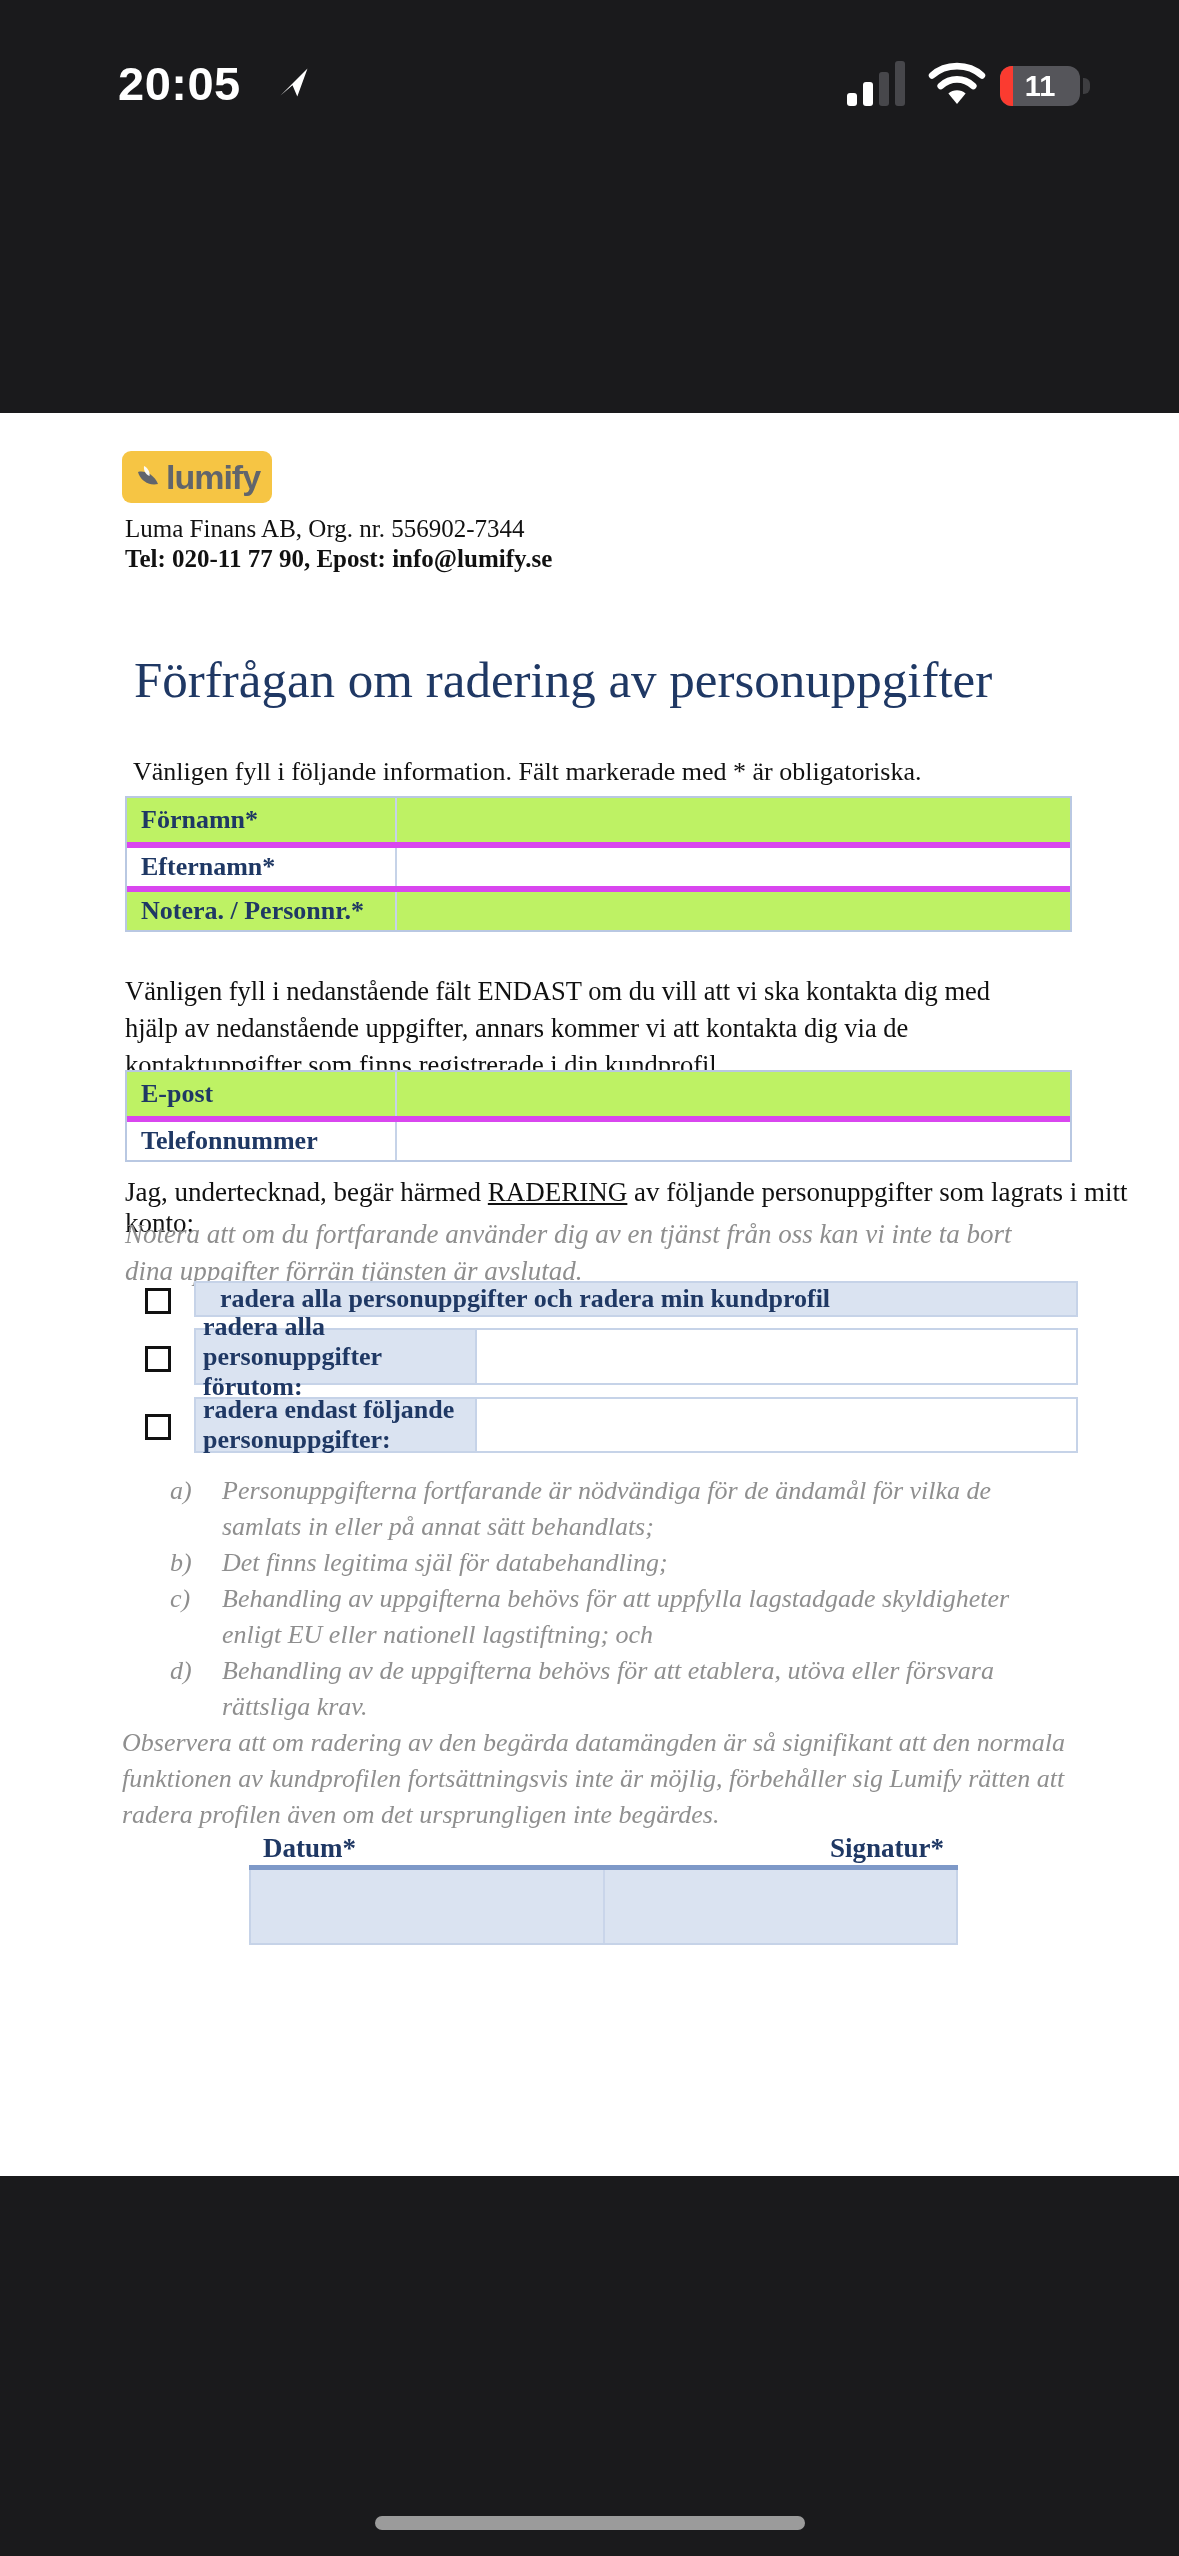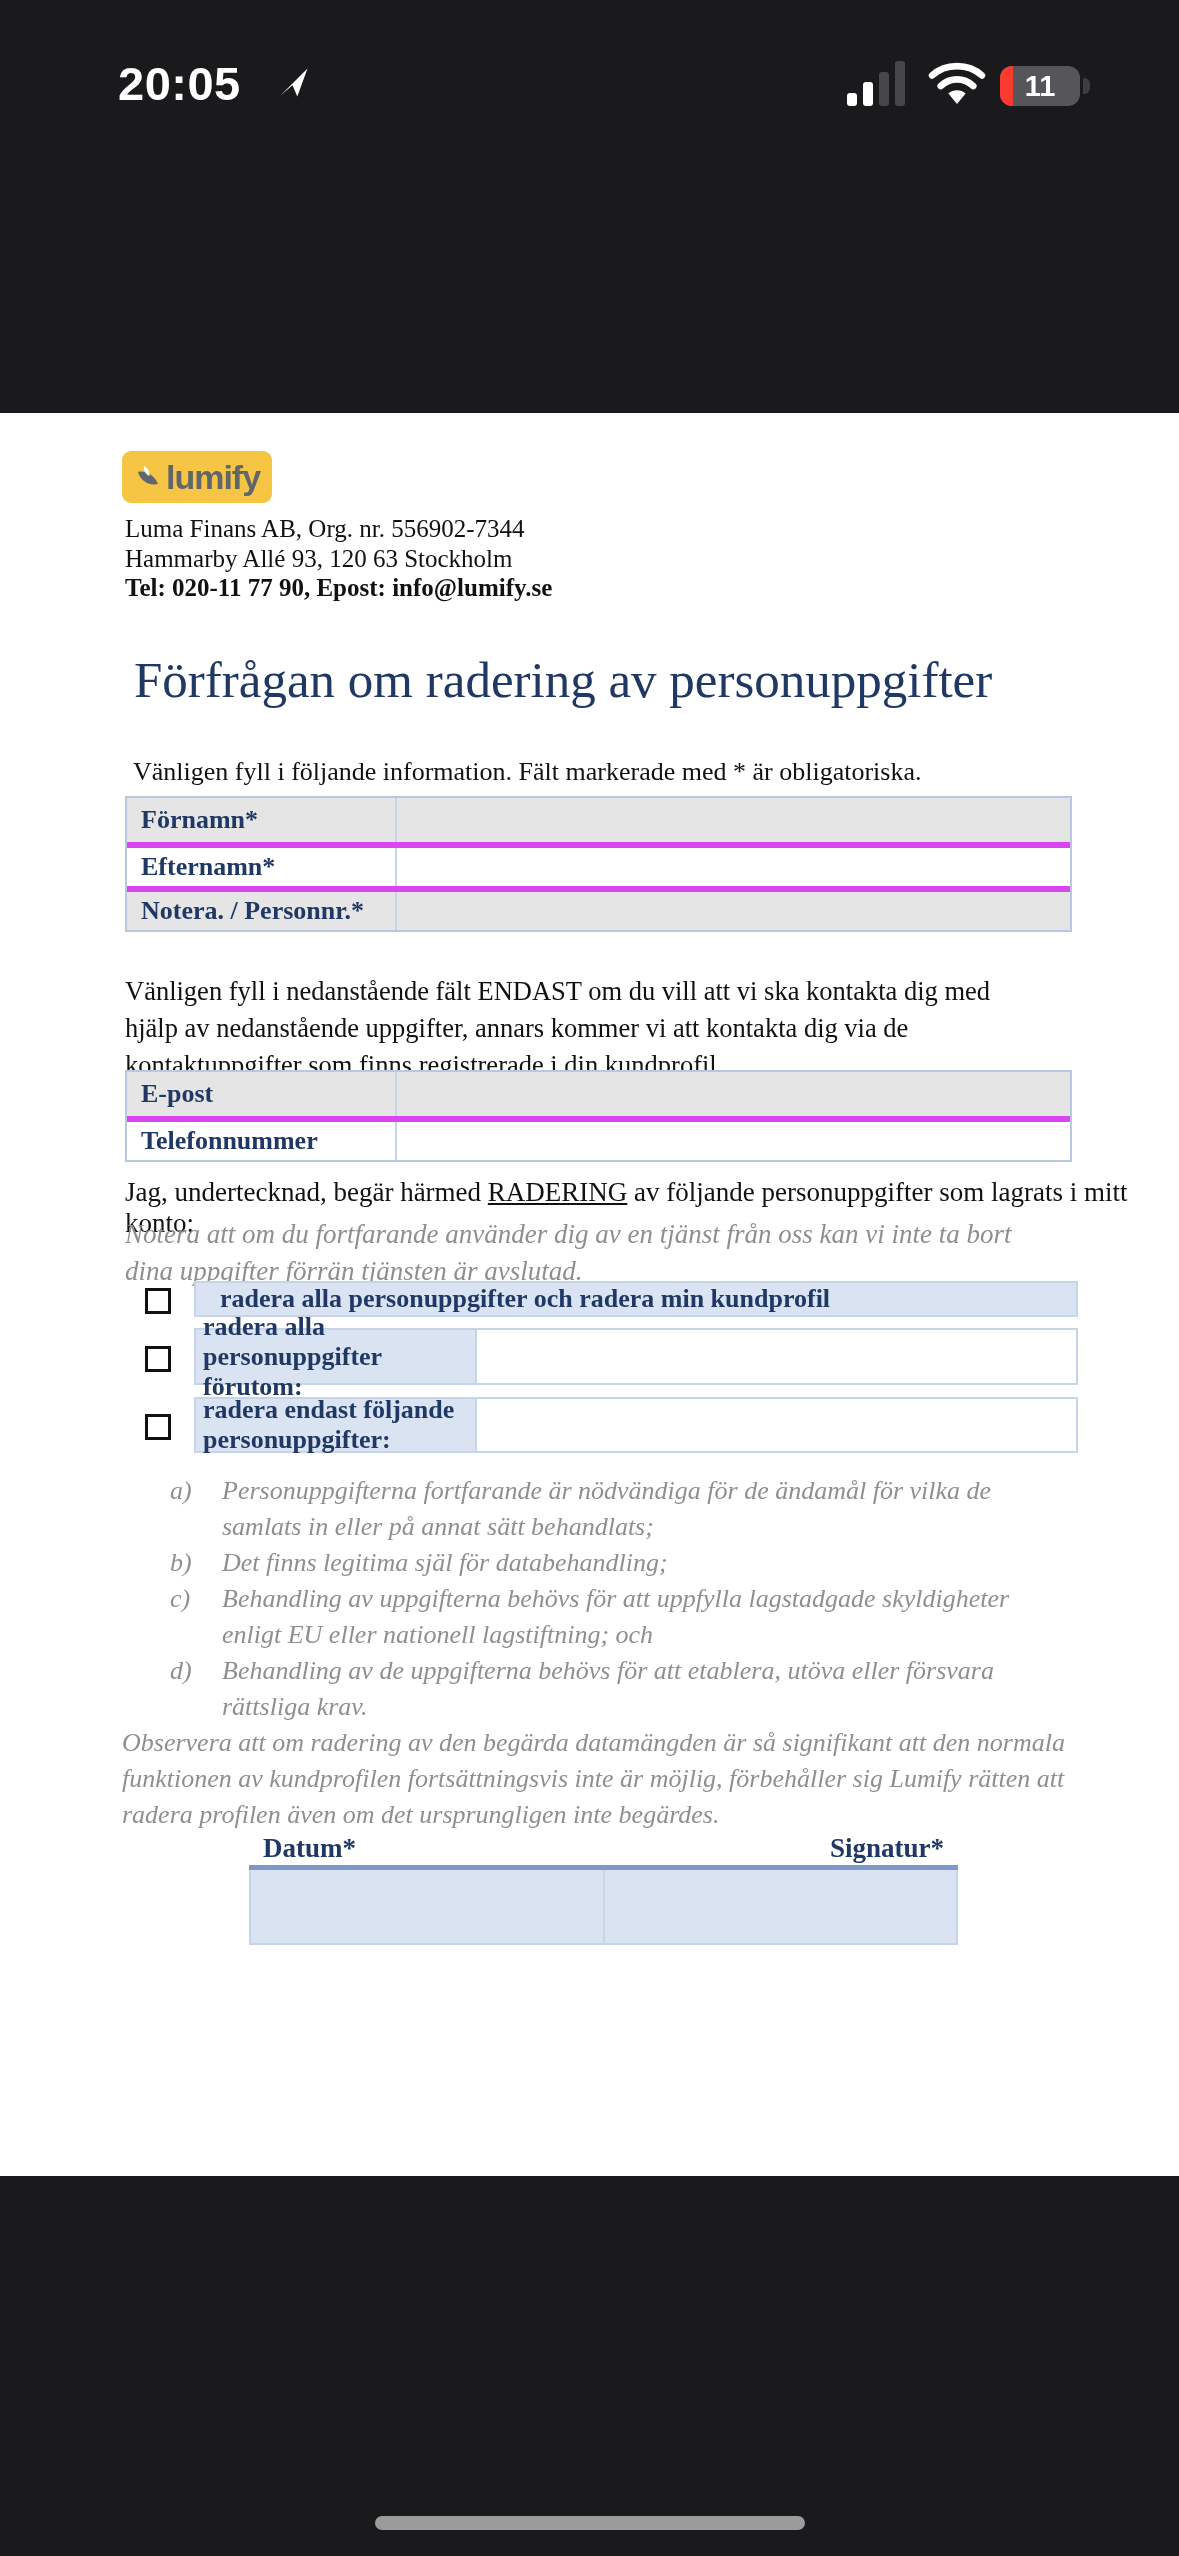--- a/index.html
+++ b/index.html
@@ -55,21 +55,21 @@
   .address .bold{font-weight:700;}
   .doc-title{
     position:absolute;left:122px;top:226px;width:1000px;margin:12px;
     font-size:51px;font-weight:400;color:#1f3864;letter-spacing:0px;
   }
   .intro{position:absolute;left:125px;top:336px;font-size:26px;color:#111;margin:8px;}
   
   .ftable{position:absolute;left:125px;width:947px;border:2px solid #b9c8e2;box-sizing:border-box;}
   .ftable .frow{display:flex;height:44px;box-sizing:border-box;}
   .ftable .frow + .frow{border-top:6px solid #d946ef;}
-  .frow.alt{background:#e5e5e5;}
+  .frow.alt{background:#bef264;}
   .frow .lbl{
     width:270px;box-sizing:border-box;padding-left:14px;display:flex;align-items:center;
     font-weight:700;color:#1f3864;font-size:26px;border-right:2px solid #c6d3e8;
   }
   .frow .val{flex:1;}
   .t-personal{top:383px;}
   .t-contact{top:657px;}
   .para{position:absolute;left:125px;width:912px;font-size:26.5px;line-height:37px;color:#111;margin:0;}
   .p-contact{top:560px;}
   .statement{position:absolute;left:125px;top:764px;font-size:27px;color:#111;margin:0;}
@@ -172,21 +172,20 @@
     <div class="logo">
       <svg width="30" height="30" viewBox="0 0 30 30">
         <path d="M4 10 C10 8 20 12 24 22 C14 24 6 18 4 10 Z" fill="#61656c"></path>
         <path d="M10 4 C14 6 16 10 15.5 14 C11 12 9.5 8 10 4 Z" fill="#fdfbf4"></path>
       </svg>
       <span class="word">lumify</span>
     </div>
 
     <div class="address">
       <div>Luma Finans AB, Org. nr. 556902-7344</div>
-      <div>Hammarby Allé 93, 120 63 Stockholm</div>
       <div class="bold">Tel: 020-11 77 90, Epost: info@lumify.se</div>
     </div>
 
     <h1 class="doc-title">Förfrågan om radering av personuppgifter</h1>
     <p class="intro">Vänligen fyll i följande information. Fält markerade med * är obligatoriska.</p>
 
     <div class="ftable t-personal">
       <div class="frow alt">
         <div class="lbl">Förnamn*</div>
         <div class="val"></div>

